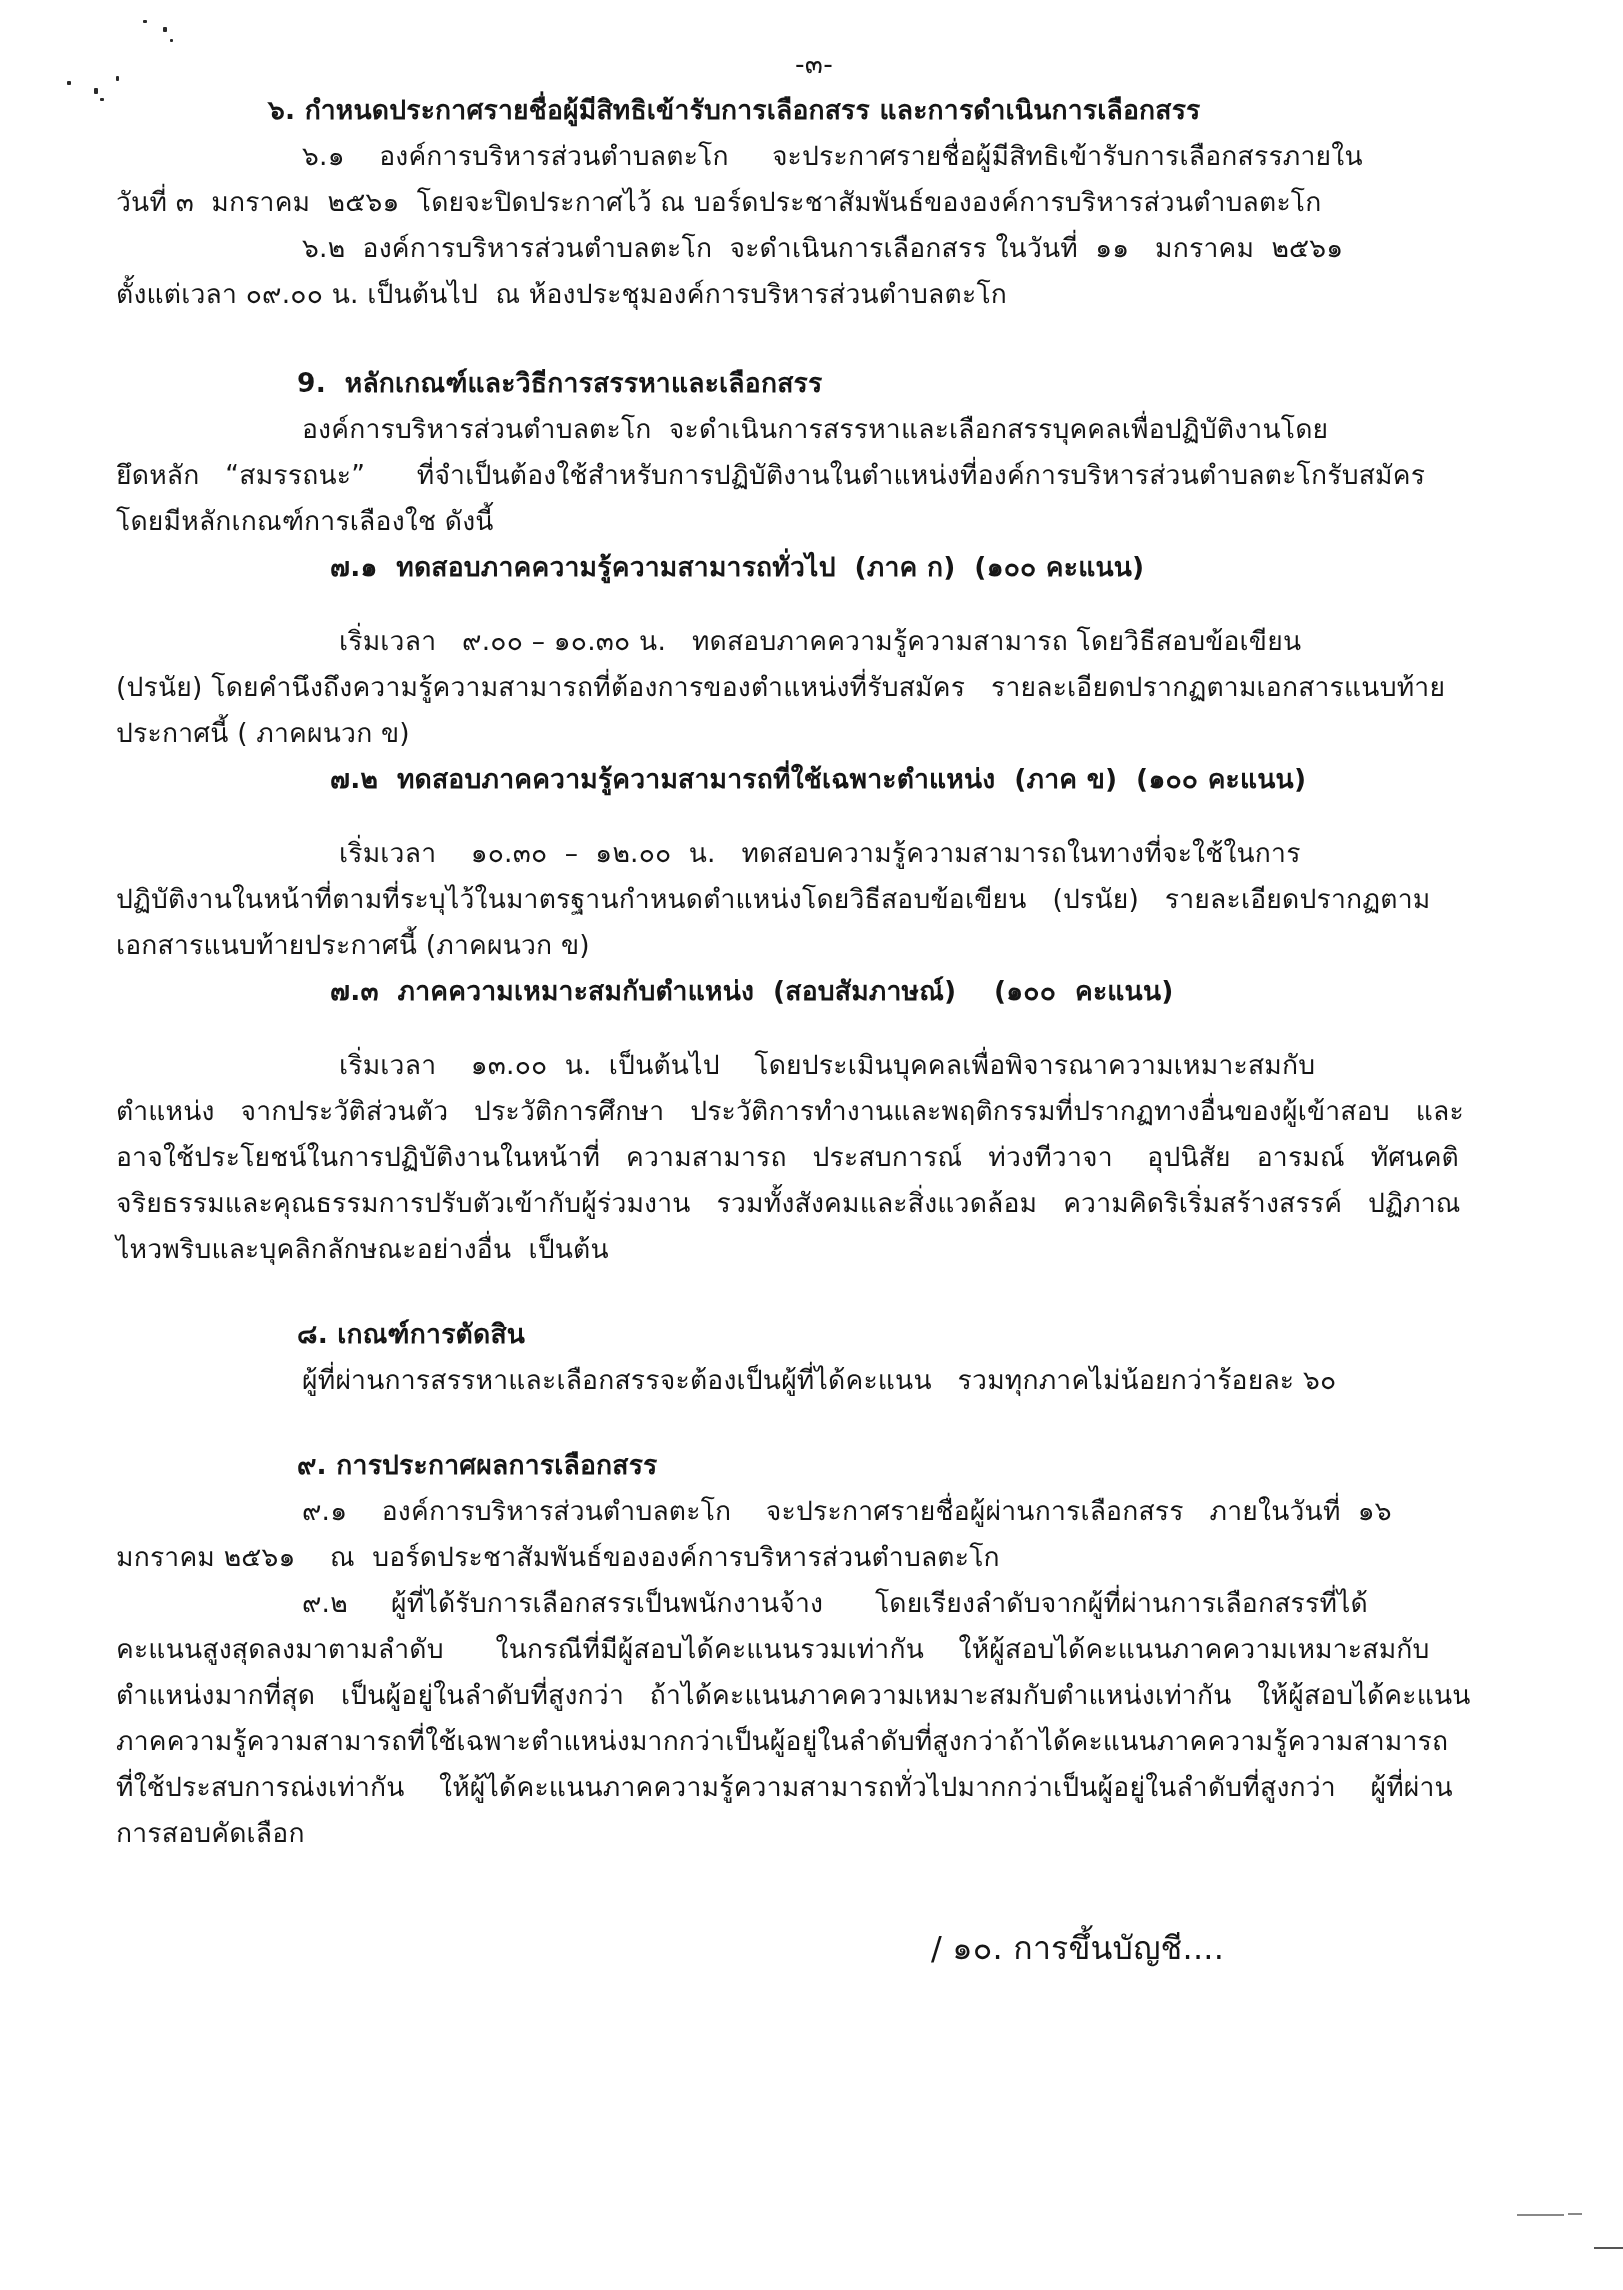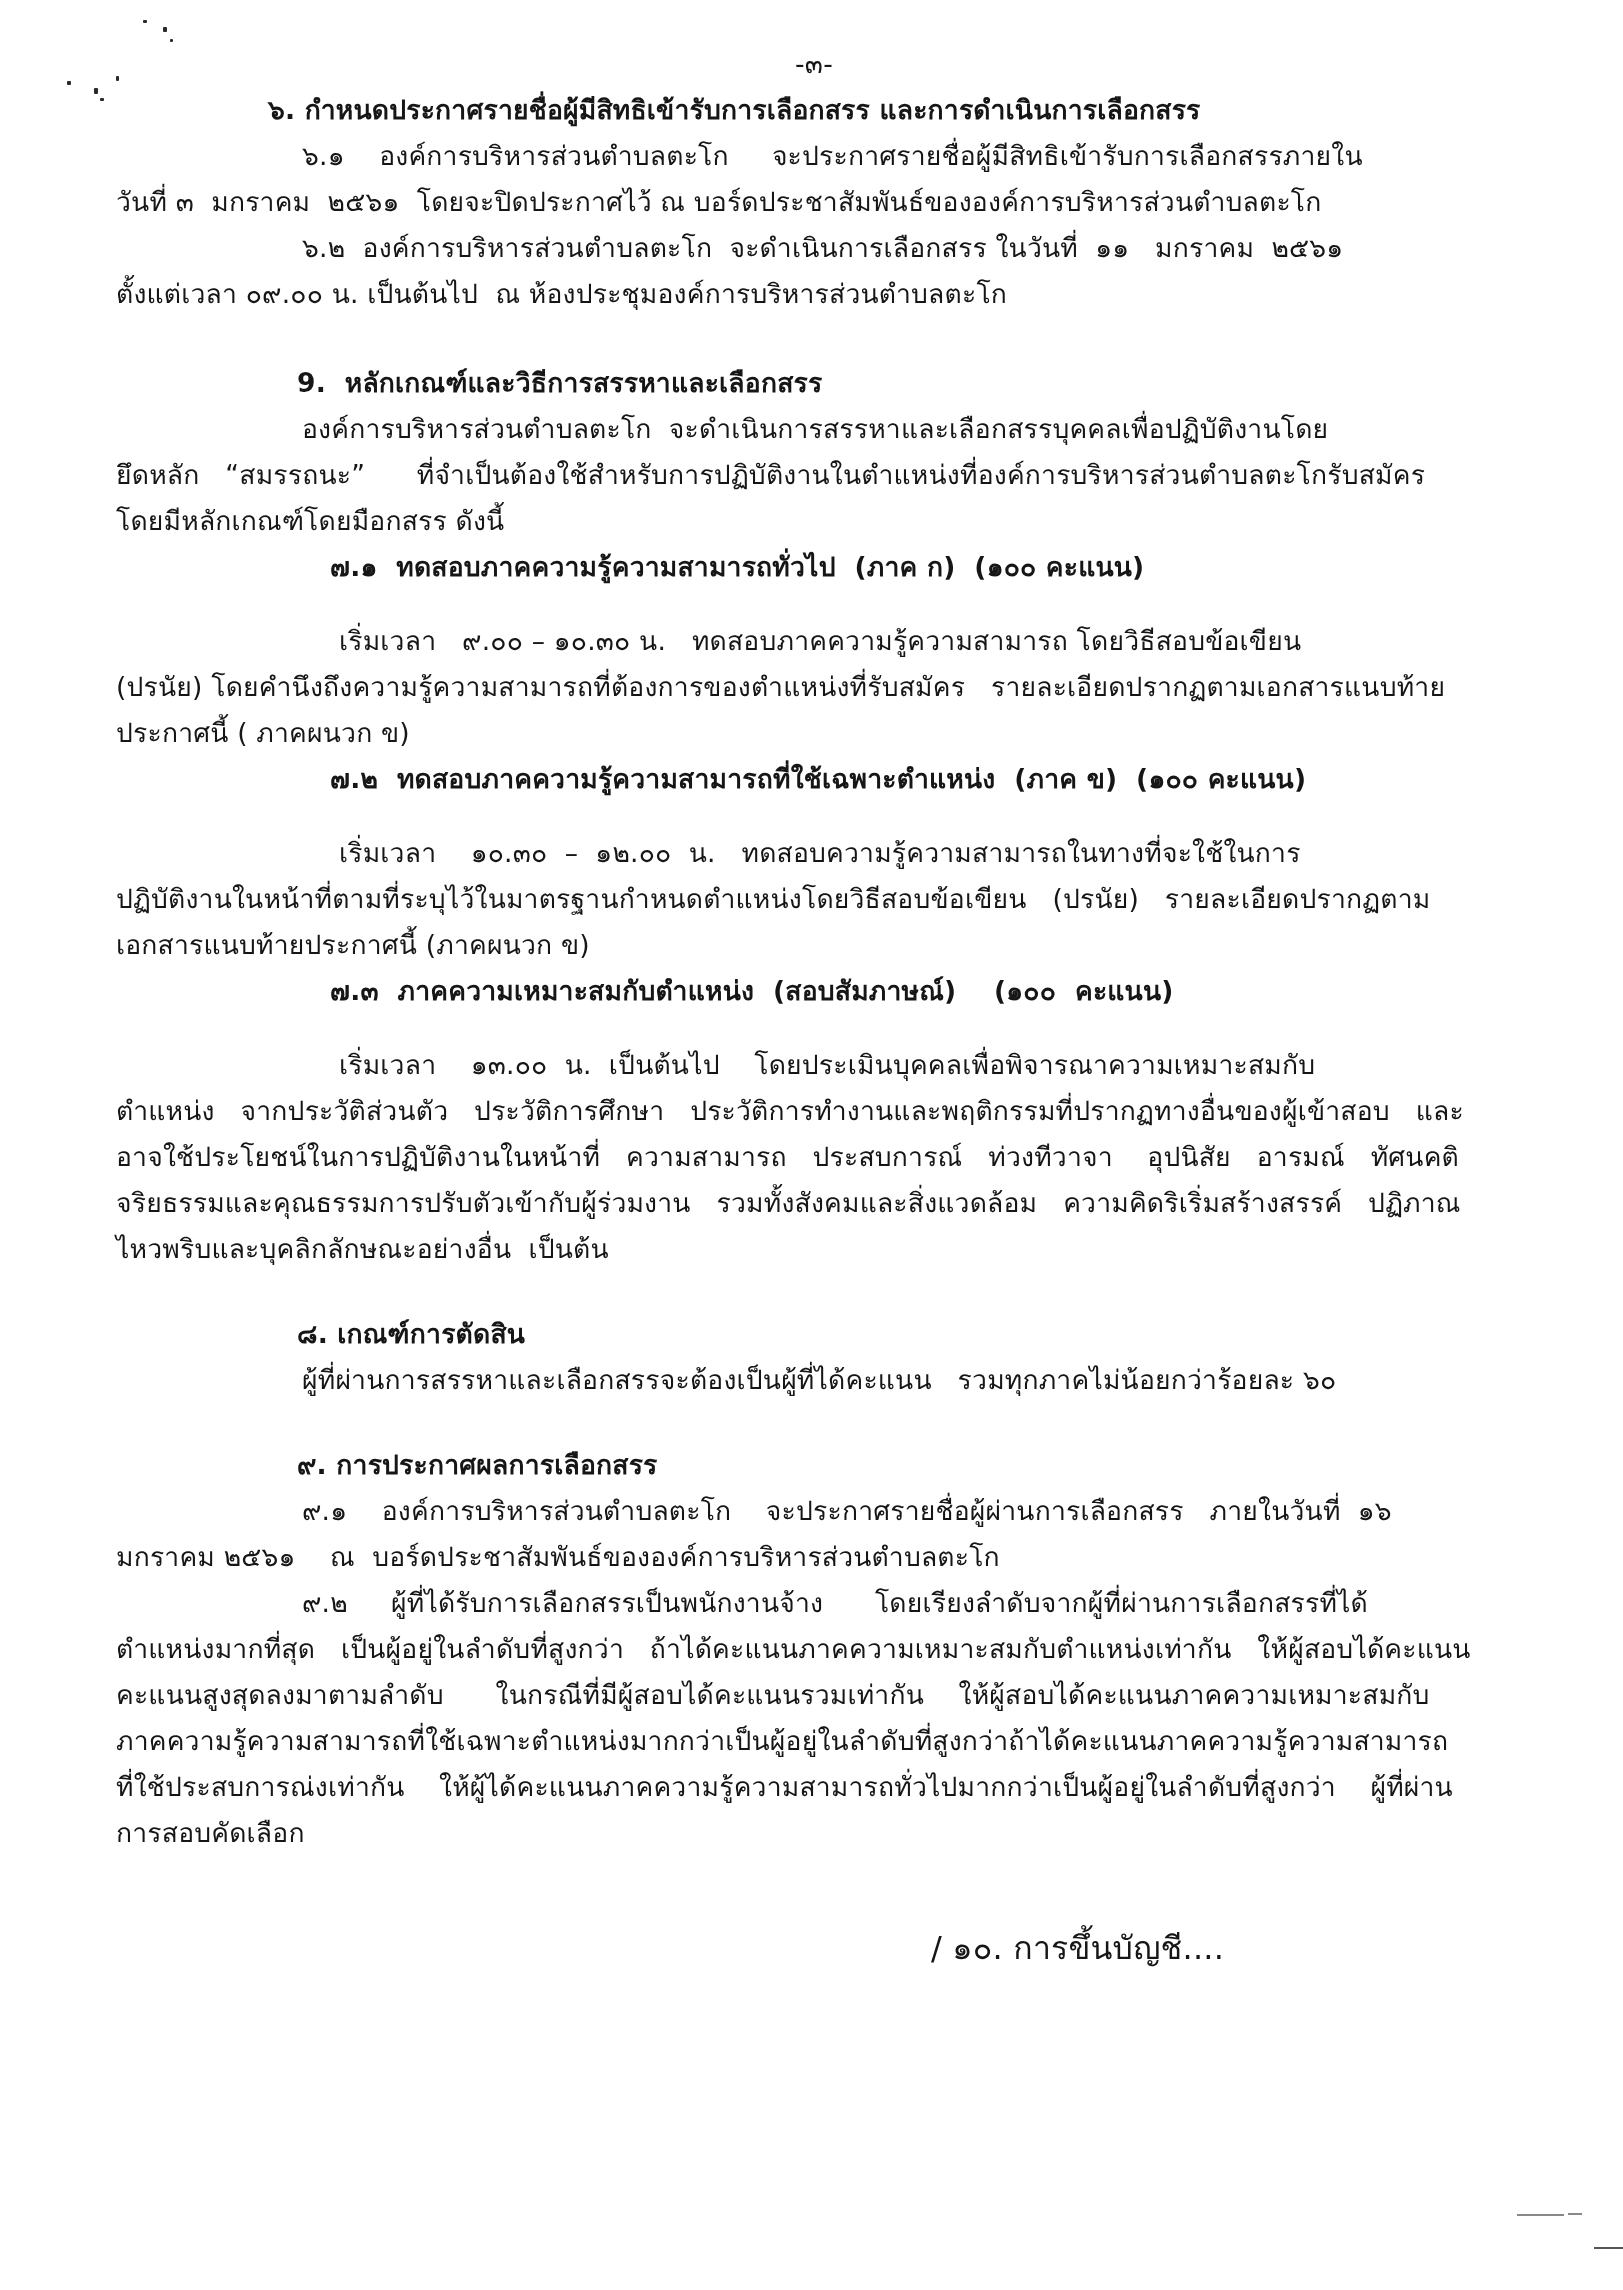--- a/index.html
+++ b/index.html
@@ -82,21 +82,21 @@
     <div class="line x190">๖.๑    องค์การบริหารส่วนตำบลตะโก     จะประกาศรายชื่อผู้มีสิทธิเข้ารับการเลือกสรรภายใน</div>
     <div class="line">วันที่ ๓  มกราคม  ๒๕๖๑  โดยจะปิดประกาศไว้ ณ บอร์ดประชาสัมพันธ์ขององค์การบริหารส่วนตำบลตะโก</div>
     <div class="line x190">๖.๒  องค์การบริหารส่วนตำบลตะโก  จะดำเนินการเลือกสรร ในวันที่  ๑๑   มกราคม  ๒๕๖๑</div>
     <div class="line">ตั้งแต่เวลา ๐๙.๐๐ น. เป็นต้นไป  ณ ห้องประชุมองค์การบริหารส่วนตำบลตะโก</div>
 
     <div class="gap44"></div>
 
     <div class="line b x185">9.  หลักเกณฑ์และวิธีการสรรหาและเลือกสรร</div>
     <div class="line x190">องค์การบริหารส่วนตำบลตะโก  จะดำเนินการสรรหาและเลือกสรรบุคคลเพื่อปฏิบัติงานโดย</div>
     <div class="line">ยึดหลัก   “สมรรถนะ”      ที่จำเป็นต้องใช้สำหรับการปฏิบัติงานในตำแหน่งที่องค์การบริหารส่วนตำบลตะโกรับสมัคร</div>
-    <div class="line">โดยมีหลักเกณฑ์โดยมือกสรร ดังนี้</div>
+    <div class="line">โดยมีหลักเกณฑ์การเลืองใช ดังนี้</div>
 
     <div class="line b x218">๗.๑  ทดสอบภาคความรู้ความสามารถทั่วไป  (ภาค ก)  (๑๐๐ คะแนน)</div>
     <div class="line x228">เริ่มเวลา   ๙.๐๐ – ๑๐.๓๐ น.   ทดสอบภาคความรู้ความสามารถ โดยวิธีสอบข้อเขียน</div>
     <div class="line">(ปรนัย) โดยคำนึงถึงความรู้ความสามารถที่ต้องการของตำแหน่งที่รับสมัคร   รายละเอียดปรากฏตามเอกสารแนบท้าย</div>
     <div class="line">ประกาศนี้ ( ภาคผนวก ข)</div>
 
     <div class="line b x218">๗.๒  ทดสอบภาคความรู้ความสามารถที่ใช้เฉพาะตำแหน่ง  (ภาค ข)  (๑๐๐ คะแนน)</div>
     <div class="line x228">เริ่มเวลา    ๑๐.๓๐  –  ๑๒.๐๐  น.   ทดสอบความรู้ความสามารถในทางที่จะใช้ในการ</div>
     <div class="line">ปฏิบัติงานในหน้าที่ตามที่ระบุไว้ในมาตรฐานกำหนดตำแหน่งโดยวิธีสอบข้อเขียน   (ปรนัย)   รายละเอียดปรากฏตาม</div>
     <div class="line">เอกสารแนบท้ายประกาศนี้ (ภาคผนวก ข)</div>
@@ -112,22 +112,22 @@
 
     <div class="line b x185">๘. เกณฑ์การตัดสิน</div>
     <div class="line x190">ผู้ที่ผ่านการสรรหาและเลือกสรรจะต้องเป็นผู้ที่ได้คะแนน   รวมทุกภาคไม่น้อยกว่าร้อยละ ๖๐</div>
 
     <div class="gap40"></div>
 
     <div class="line b x185">๙. การประกาศผลการเลือกสรร</div>
     <div class="line x190">๙.๑    องค์การบริหารส่วนตำบลตะโก    จะประกาศรายชื่อผู้ผ่านการเลือกสรร   ภายในวันที่  ๑๖</div>
     <div class="line">มกราคม ๒๕๖๑    ณ  บอร์ดประชาสัมพันธ์ขององค์การบริหารส่วนตำบลตะโก</div>
     <div class="line x190">๙.๒     ผู้ที่ได้รับการเลือกสรรเป็นพนักงานจ้าง      โดยเรียงลำดับจากผู้ที่ผ่านการเลือกสรรที่ได้</div>
+    <div class="line">คะแนนสูงสุดลงมาตามลำดับ      ในกรณีที่มีผู้สอบได้คะแนนรวมเท่ากัน    ให้ผู้สอบได้คะแนนภาคความเหมาะสมกับ</div>
     <div class="line">ตำแหน่งมากที่สุด   เป็นผู้อยู่ในลำดับที่สูงกว่า   ถ้าได้คะแนนภาคความเหมาะสมกับตำแหน่งเท่ากัน   ให้ผู้สอบได้คะแนน</div>
-    <div class="line">คะแนนสูงสุดลงมาตามลำดับ      ในกรณีที่มีผู้สอบได้คะแนนรวมเท่ากัน    ให้ผู้สอบได้คะแนนภาคความเหมาะสมกับ</div>
     <div class="line">ภาคความรู้ความสามารถที่ใช้เฉพาะตำแหน่งมากกว่าเป็นผู้อยู่ในลำดับที่สูงกว่าถ้าได้คะแนนภาคความรู้ความสามารถ</div>
     <div class="line">ที่ใช้ประสบการณ่งเท่ากัน    ให้ผู้ได้คะแนนภาคความรู้ความสามารถทั่วไปมากกว่าเป็นผู้อยู่ในลำดับที่สูงกว่า    ผู้ที่ผ่าน</div>
     <div class="line">การสอบคัดเลือก</div>
 
     <div class="gap70"></div>
 
     <div class="line footer-line">/ ๑๐. การขึ้นบัญชี....</div>
 
   </div>
 </div>

